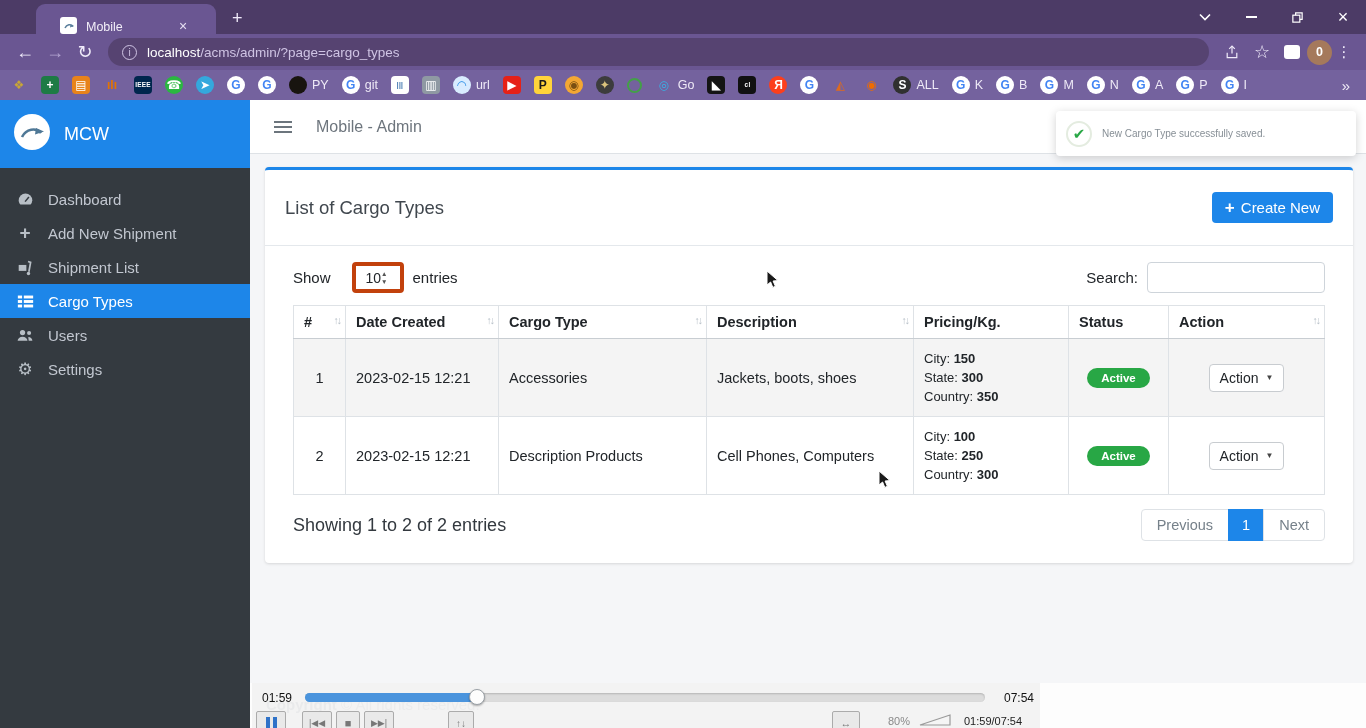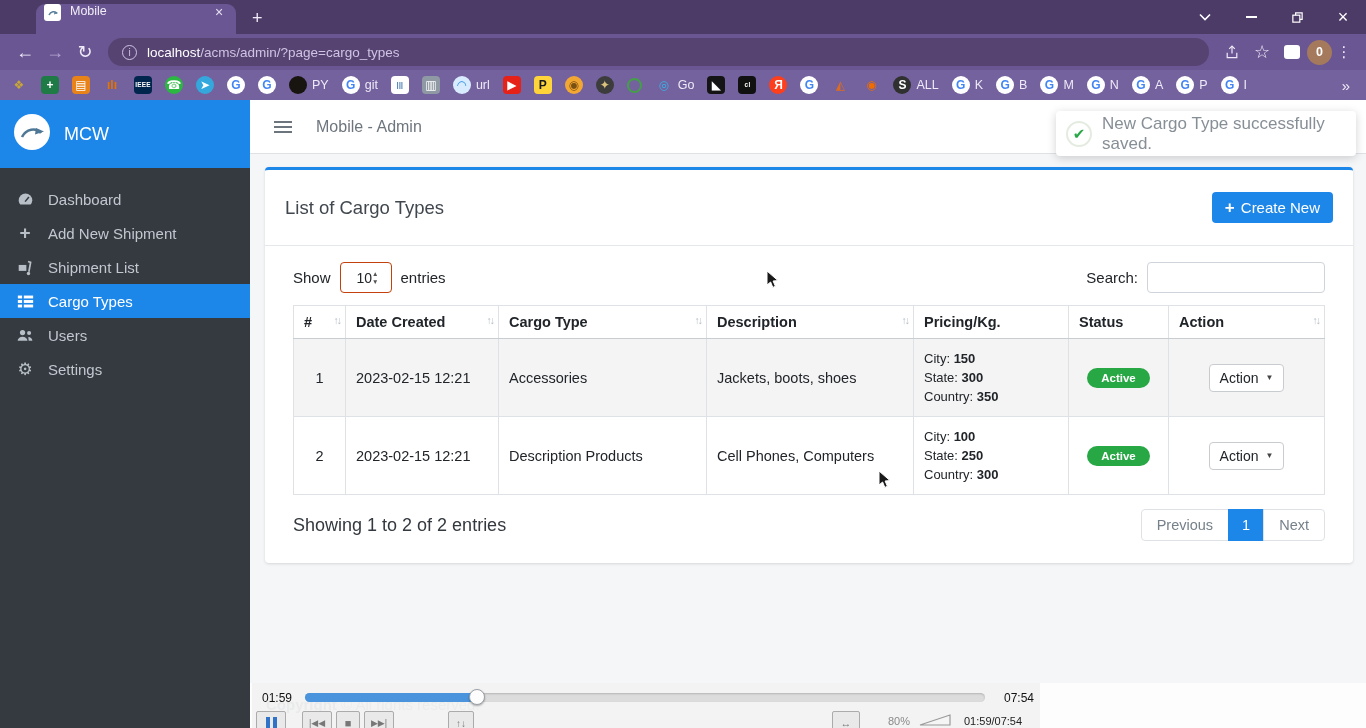--- a/index.html
+++ b/index.html
@@ -1,22 +1,22 @@
 <!DOCTYPE html>
 <html><head>
 <meta charset="utf-8">
 <style>
   * { margin:0; padding:0; box-sizing:border-box; }
   body { font-family:"Liberation Sans","DejaVu Sans",sans-serif; }
   .screen { width:1366px; height:728px; position:relative; overflow:hidden; background:#fff; }
 
   
   .tabstrip { height:34px; background:#4c3b66; display:flex; align-items:flex-end; position:relative; }
-  .tab { width:200px; height:30px; background:#6a5692; border-radius:9px 9px 0 0; margin-left:36px;
-         display:flex; align-items:flex-start; padding:0 8px; }
+  .tab { width:180px; height:30px; background:#6a5692; border-radius:9px 9px 0 0; margin-left:36px;
+         display:flex; align-items:flex-end; padding:0 24px; }
   .favicon { width:17px; height:17px; background:#fff; border-radius:3px; display:flex; align-items:center; justify-content:center; }
   .tab-title { color:#f2eef8; font-size:12.5px; margin-left:9px; flex:1; }
   .tab-close { color:#e6dff2; font-size:14px; width:18px; text-align:center; cursor:default; }
   .newtab { color:#efe9f9; font-size:18px; margin-left:16px; margin-bottom:5px; }
   .win-controls { position:absolute; right:0; top:0; height:34px; display:flex; }
   .win-btn { width:46px; height:34px; display:flex; align-items:center; justify-content:center; color:#fff; font-size:15px; }
   .min-bar { width:11px; height:2px; background:#fff; }
 
   .toolbar { height:36px; background:#6a5692; display:flex; align-items:center; padding:0 10px; }
   .nav-btn { width:30px; height:30px; display:flex; align-items:center; justify-content:center; color:#f0ebfa; font-size:18px; }
@@ -63,22 +63,22 @@
   .content { padding:13px 15px 0; }
   .card { background:#fff; border-top:3px solid #1d86e9; border-radius:4px; box-shadow:0 1px 3px rgba(0,0,0,.13); }
   .card-header { display:flex; justify-content:space-between; align-items:center; padding:22px 20px; border-bottom:1px solid #e4e8ec; }
   .card-title { font-size:18.5px; color:#40474e; }
   .btn-primary { background:#1d86e9; color:#fff; font-size:15px; padding:7px 13px; border-radius:4px;
                  display:inline-flex; align-items:center; gap:6px; border:none; font-weight:500; }
   .btn-primary .plus { font-weight:700; font-size:17px; line-height:1; }
   .card-body { padding:16px 28px 22px; }
   .controls { display:flex; justify-content:space-between; align-items:center; margin-bottom:12px; }
   .show { display:flex; align-items:center; gap:9px; font-size:15px; color:#212529; }
-  .select { width:52px; height:31px; border:1px solid #c2410c; border-radius:4px; background:#fff;
-            display:flex; align-items:center; justify-content:center; padding:0 6px 0 10px; font-size:14px; color:#212529; }
+  .select { width:52px; height:31px; border:4px solid #c2410c; border-radius:4px; background:#fff;
+            display:flex; align-items:center; justify-content:flex-start; padding:0 6px 0 10px; font-size:14px; color:#212529;margin-left:12px; }
   .spin { display:flex; flex-direction:column; font-size:6.5px; color:#555; line-height:1.15; }
   .search { display:flex; align-items:center; gap:9px; font-size:15px; color:#212529; }
   .search input { width:178px; height:31px; border:1px solid #ced4da; border-radius:4px; padding:0 8px; font-size:14px; outline:none; }
 
   table { width:100%; border-collapse:collapse; font-size:14.5px; color:#212529; table-layout:fixed; }
   th, td { border:1px solid #dee2e6; padding:8px 10px; text-align:left; vertical-align:middle; }
   th { font-weight:700; position:relative; padding-right:22px; border-bottom-color:#c8cdd2; }
   .sort { position:absolute; right:5px; top:8px; font-size:10.5px; color:#b9c1c9; letter-spacing:-2px; font-weight:400; }
   tr.striped td { background:#f4f4f4; }
   td.c { text-align:center; }
@@ -115,21 +115,21 @@
   .pause-bars span { width:4px; height:12px; background:#2f72c8; }
   .speed { position:absolute; left:636px; top:32px; font-size:11px; color:#8a8a8a; }
   .wedge { position:absolute; left:666px; top:30px; }
   .pos { position:absolute; left:712px; top:32px; font-size:11px; color:#222; }
 
   
   .toast { position:absolute; top:11px; right:10px; width:300px; height:45px; background:#fff; border-radius:4px;
            box-shadow:0 2px 10px rgba(0,0,0,.18); display:flex; align-items:center; padding:0 10px; z-index:10; }
   .toast-ic { width:26px; height:26px; border:2px solid #e4ece0; border-radius:50%; display:flex; align-items:center;
               justify-content:center; color:#28a745; font-weight:700; font-size:15px; flex-shrink:0; }
-  .toast-msg { margin-left:10px; color:#878f96; font-size:17px; }
+  .toast-msg { margin-left:10px; color:#878f96; font-size:10px; }
 
   .cursor { position:absolute; z-index:20; }
 </style>
 </head>
 <body>
 
 <div class="screen">
 
   <div class="tabstrip">
     <div class="tab">

